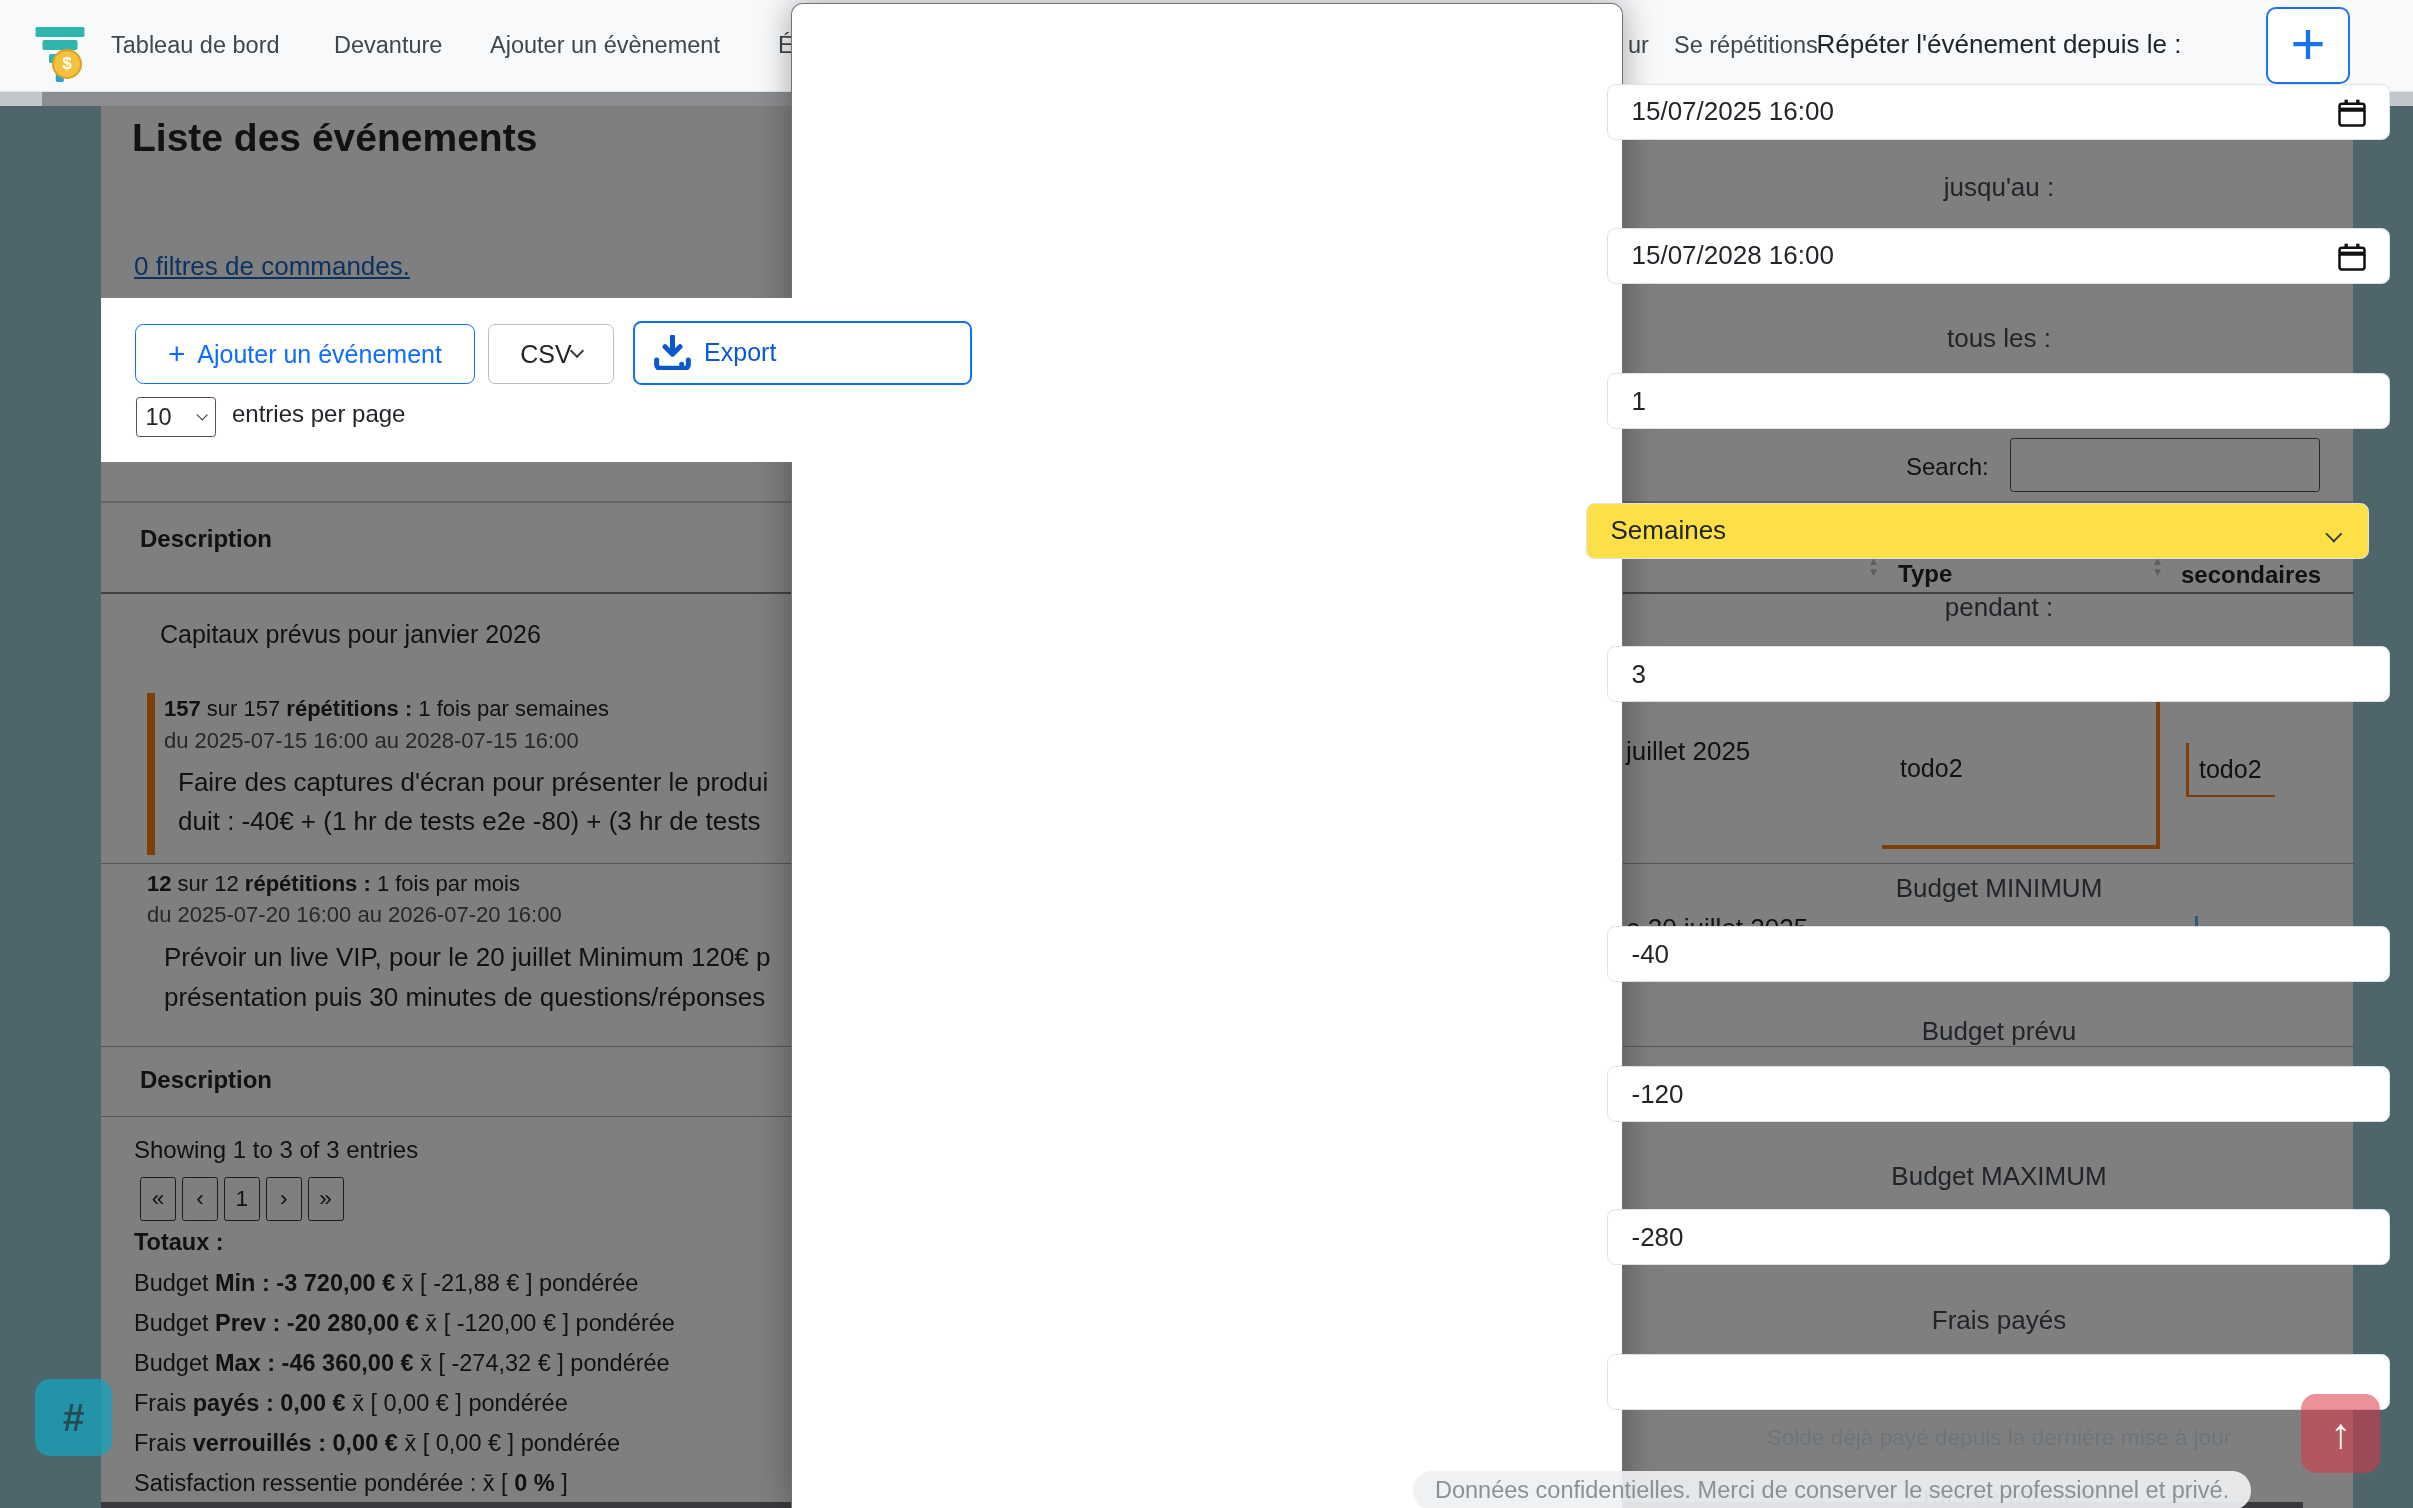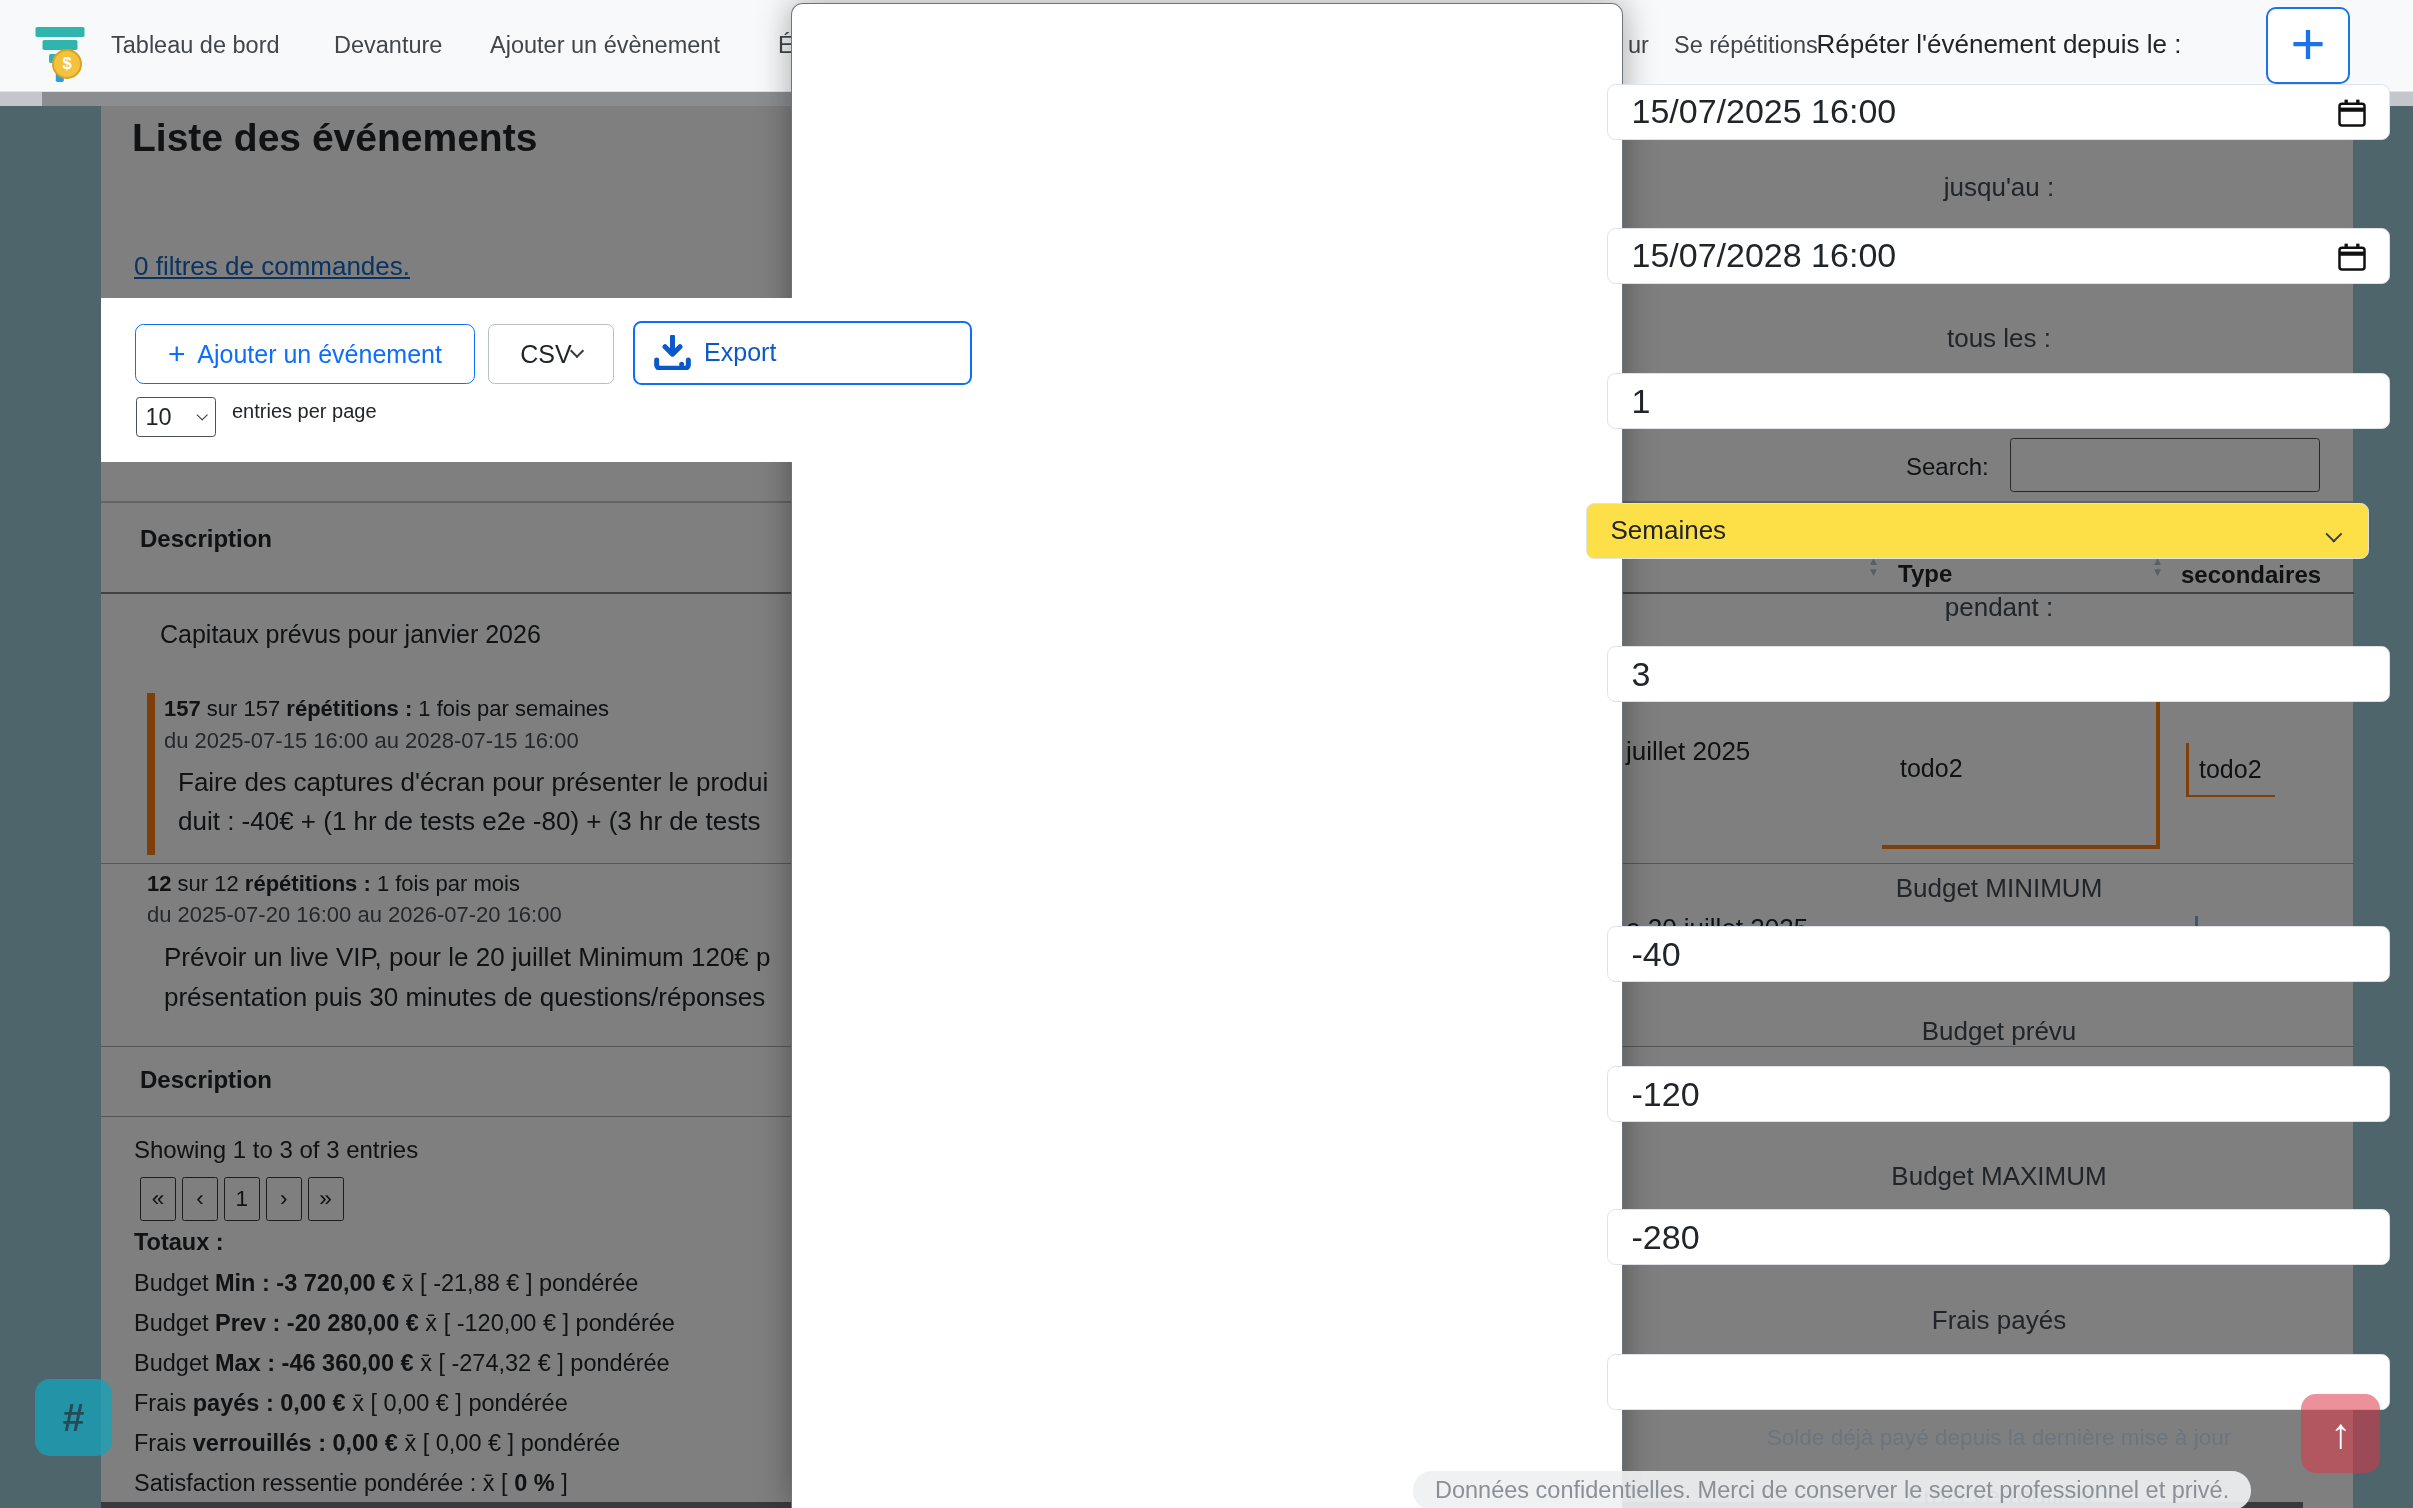--- a/index.html
+++ b/index.html
@@ -82,21 +82,21 @@
   #showing-info { position:absolute; left:134px; top:1136px; font-size:24px; }
   #pagination { position:absolute; left:140px; top:1177px; display:flex; gap:5.9px; }
   .page-btn { width:36px; height:44px; border:1.7px solid #343a40; border-radius:2.5px; background:#fff;
               font-size:22.6px; display:flex; align-items:center; justify-content:center; }
   .tot-line { position:absolute; left:134px; font-size:23.5px; white-space:nowrap; }
   .tot-line b { font-weight:bold; }
 
   
   .m-label { position:absolute; left:791px; width:832px; text-align:center; font-size:26px; }
   .m-input { position:absolute; left:815px; width:783px; height:56px; border:1.7px solid #dfe3e7;
-             border-radius:8.4px; background:#fff; font-size:34px; padding:0 59px 0 23.5px;
+             border-radius:8.4px; background:#fff; font-size:26px; padding:0 59px 0 23.5px;
              font-family:"Liberation Sans", sans-serif; color:#212529; }
   .m-select { position:absolute; left:794px; width:783px; height:56px; border:1.7px solid #dfe3e7;
               border-radius:8.4px; background:#fde047; font-size:26px; line-height:53px; padding-left:23.5px; }
   .m-select .chev { position:absolute; right:28.5px; top:23.5px; width:11.7px; height:11.7px; border-width:2.5px; margin:0; }
   .cal-icon { position:absolute; right:22px; top:12.6px; width:30px; height:30px; }
   .hint { position:absolute; left:791px; width:832px; text-align:center; font-size:22.6px; color:#6c757d; }
 
   
   #hash-btn { position:absolute; left:35px; top:1379px; width:77px; height:77px; border-radius:15px;
               background:rgba(23,162,184,0.78); color:#254b55; font-size:39px; font-weight:600;
@@ -251,21 +251,21 @@
         <path d="M23 2 v20 M14 14 l9 9 9-9" stroke="#0a58ca" stroke-width="6" fill="none" stroke-linecap="round" stroke-linejoin="round"></path>
         <path d="M4 30 v6 a4 4 0 0 0 4 4 h30 a4 4 0 0 0 4-4 v-6" stroke="#0a58ca" stroke-width="6" fill="none" stroke-linecap="round"></path>
         <circle cx="34" cy="35" r="3" fill="#0a58ca"></circle>
       </svg>
     <span>Export</span>
   </div>
   <div id="pagesize-select" style="left:35px;top:99px;">
     <span>10</span>
     <span class="chev"></span>
   </div>
-  <span style="position:absolute;left:131px;top:102px;font-size:20px;">entries per page</span>
+  <span style="position:absolute;left:131px;top:102px;font-size:24px;">entries per page</span>
 </div>
 
 <div id="hash-btn" class="float-top abs">#</div>
 <div id="scrolltop-btn" class="float-top abs">
     <span>↑</span>
   </div>
 <div id="confidential-pill" class="float-top abs">Données confidentielles. Merci de conserver le secret professionnel et privé.</div>
 
 
 </body></html>

